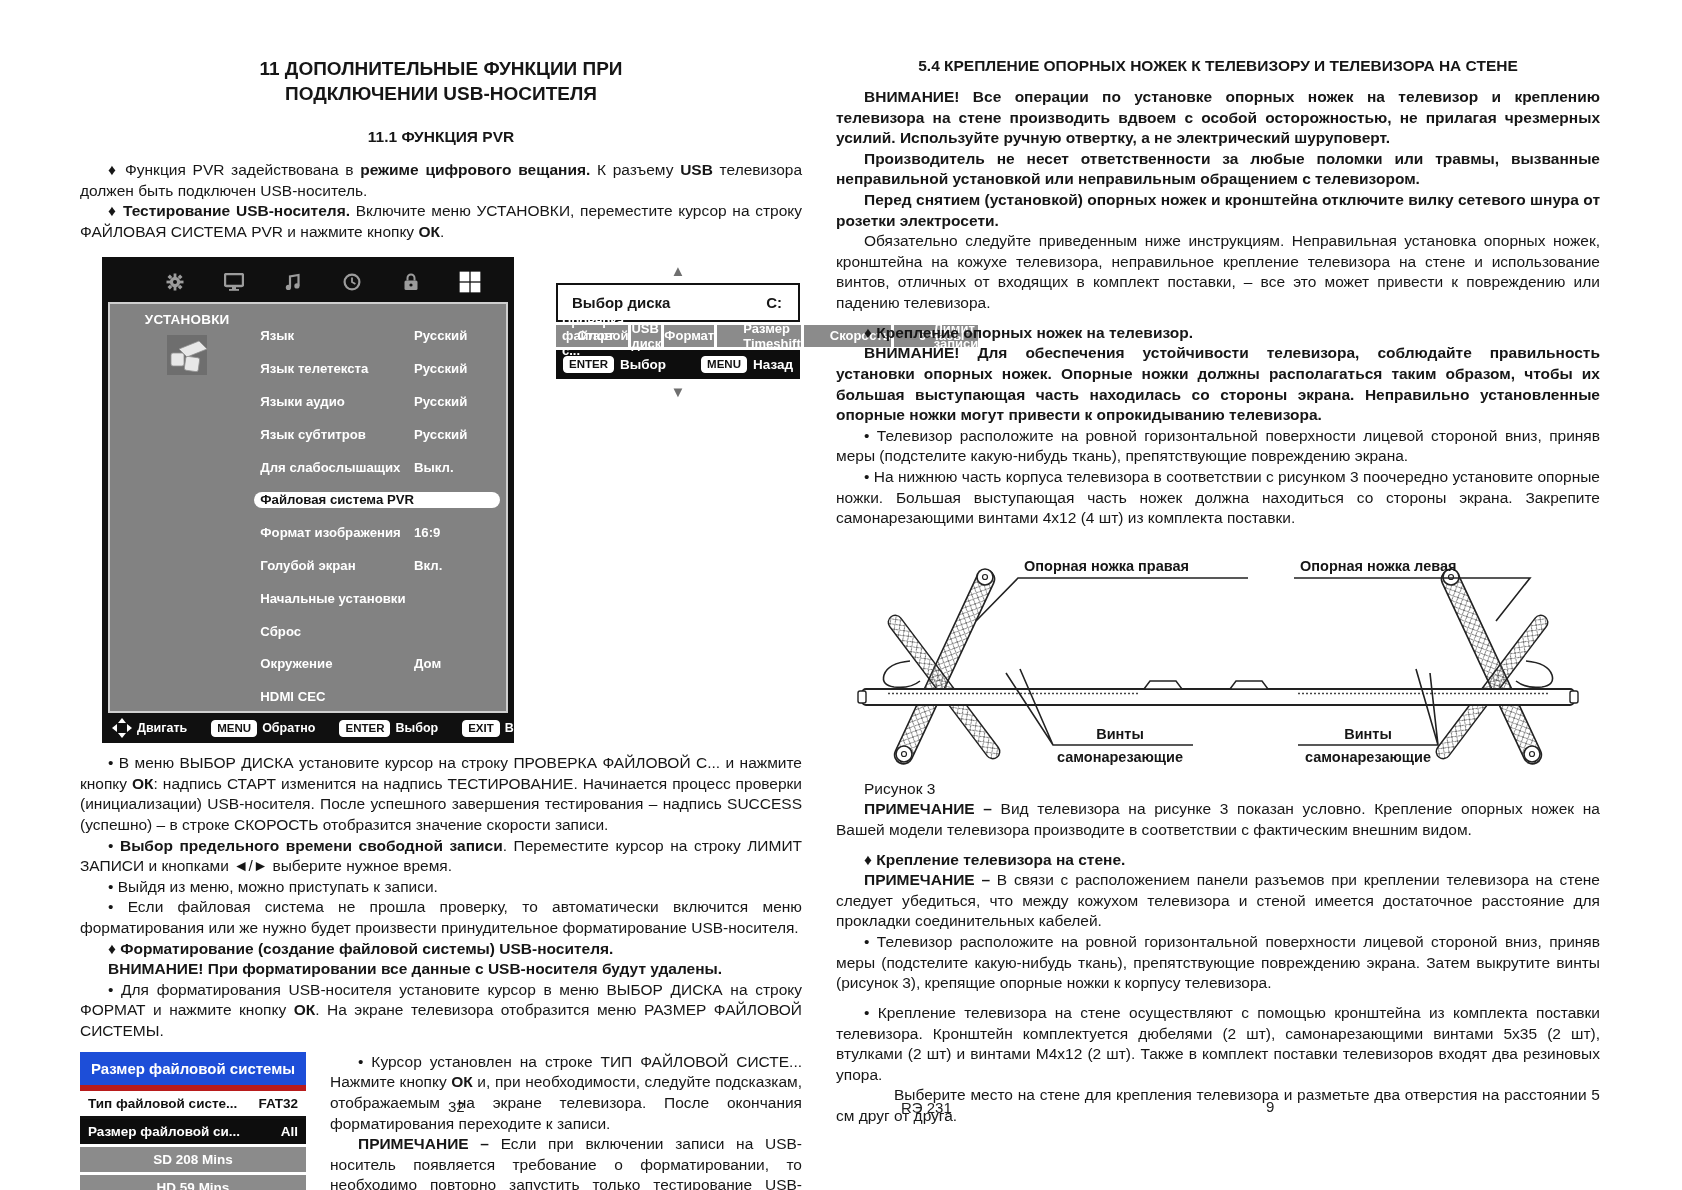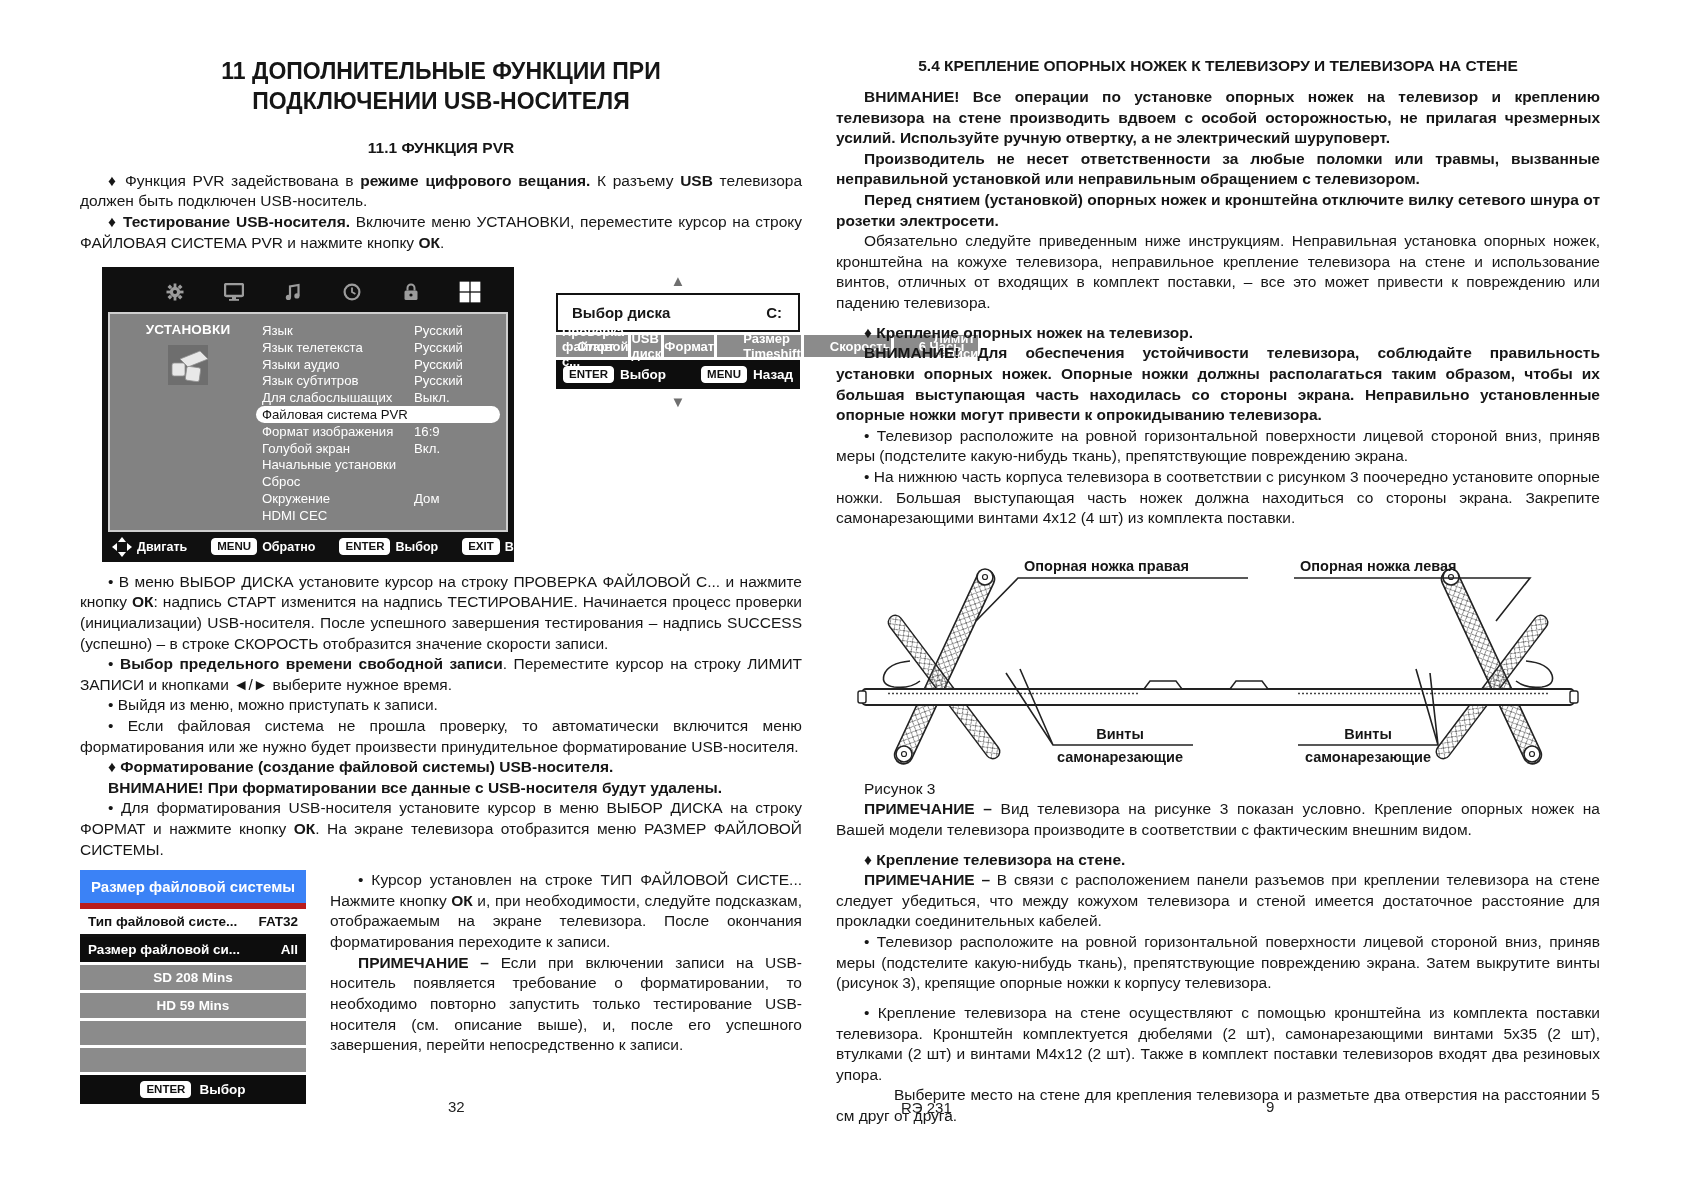--- a/index.html
+++ b/index.html
@@ -5,41 +5,41 @@
   html,body{margin:0;padding:0;}
   body{
     width:1682px;height:1190px;position:relative;background:#ffffff;
     font-family:"Liberation Sans",sans-serif;color:#161616;
     -webkit-font-smoothing:antialiased;
   }
   .page{position:absolute;top:48px;}
   .page-left{left:80px;width:722px;}
   .page-right{left:836px;top:55px;width:764px;}
 
-  h1.doc-title{font-size:23px;font-weight:bold;text-align:center;margin:8px 0 0;line-height:1.32;}
+  h1.doc-title{font-size:19px;font-weight:bold;text-align:center;margin:8px 0 0;line-height:1.32;}
   h2.doc-sub{font-size:15.5px;font-weight:bold;text-align:center;margin:22px 0 14px;}
   h2.doc-sub-r{font-size:15.5px;font-weight:bold;text-align:center;margin:2px 0 12px;}
 
   p.para{margin:0;font-size:15.5px;line-height:1.33;text-align:justify;text-indent:28px;}
   p.para.gap{margin-top:9px;}
   p.para.bigind{text-indent:58px;}
   .b{font-weight:bold;}
   .i{}
 
   
   .menus-row{display:flex;align-items:flex-start;margin:14px 0 10px;}
   
   .tv-menu{width:412px;background:#101010;padding:5px 6px 0;box-sizing:border-box;margin-left:22px;}
   .tv-iconbar{height:40px;display:flex;align-items:center;justify-content:flex-start;gap:37px;padding-left:56px;}
   .tv-iconbar .ic{display:inline-flex;align-items:center;justify-content:center;width:22px;height:22px;}
   .tv-screen{border:2px solid #cfcfcf;background:#828282;display:flex;padding:8px 0 6px;min-height:178px;box-sizing:border-box;}
   .tv-side{width:140px;display:flex;align-items:center;justify-content:flex-start;padding-left:8px;gap:6px;flex-direction:column;}
   .tv-side-label{color:#fff;font-weight:bold;font-size:13.5px;letter-spacing:.2px;}
   .tv-rows{flex:1;display:flex;flex-direction:column;justify-content:center;padding-right:6px;}
-  .tv-row{display:flex;align-items:center;height:16.8px;color:#fff;font-weight:normal;font-size:13.2px;}
+  .tv-row{display:flex;align-items:center;height:16.8px;color:#fff;font-weight:bold;font-size:13.2px;margin-top:16px;}
   .tv-row .lbl{flex:1;padding-left:4px;white-space:nowrap;}
   .tv-row .val{width:86px;text-align:left;white-space:nowrap;}
   .tv-row.sel{background:#fff;color:#111;border-radius:9px;margin-left:-2px;}
   .tv-row.sel .lbl{padding-left:6px;}
   .tv-footer{height:30px;display:flex;align-items:center;gap:10px;color:#fff;font-weight:bold;font-size:12.5px;padding:0 4px;}
   .tv-footer .hint{display:flex;align-items:center;gap:5px;margin-right:14px;}
   .keycap{background:#fff;color:#111;border-radius:4px;padding:1px 5px 2px;font-size:11.5px;font-weight:bold;border:1px solid #fff;}
 
   
   .disk-wrap{width:244px;display:flex;flex-direction:column;align-items:center;margin-left:42px;margin-top:6px;}
@@ -53,21 +53,21 @@
   .disk-row.center{justify-content:center;}
   .disk-row.left .lbl{padding-left:26px;}
   .disk-row.split .lbl{padding-left:6px;}
   .disk-row .val{position:absolute;right:14px;}
   .disk-foot{margin-top:3px;background:#0d0d0d;color:#fff;display:flex;justify-content:space-between;align-items:center;padding:6px 7px;font-weight:bold;font-size:13.5px;}
   .disk-foot .hint{display:flex;align-items:center;gap:6px;}
 
   
   .fs-section{display:flex;gap:24px;margin-top:10px;}
   .fs-menu{width:226px;flex:0 0 226px;}
-  .fs-head{background:#3b82f6;color:#fff;font-weight:bold;font-size:15px;text-align:center;padding:8px 0;}
+  .fs-head{background:#1d4ed8;color:#fff;font-weight:bold;font-size:15px;text-align:center;padding:8px 0;}
   .fs-row{display:flex;justify-content:space-between;align-items:center;font-weight:bold;font-size:13.5px;}
   .fs-row.white{background:#fff;color:#111;border-top:6px solid #b91c1c;border-bottom:3px solid #111;padding:5px 8px;}
   .fs-row.black{background:#0d0d0d;color:#fff;padding:5px 8px;}
   .fs-row.gray{background:#8b8b8b;color:#fff;justify-content:center;margin:3px 0 0;padding:5px 0;}
   .fs-row.gray-empty{background:#8b8b8b;margin:3px 0 0;height:24px;}
   .fs-foot{background:#0d0d0d;color:#fff;text-align:center;padding:6px 0;font-weight:bold;font-size:13.5px;margin-top:3px;display:flex;justify-content:center;align-items:center;gap:8px;}
   .side-paras{flex:1;}
 
   
   .figure-wrap{margin:12px 0 0;}

